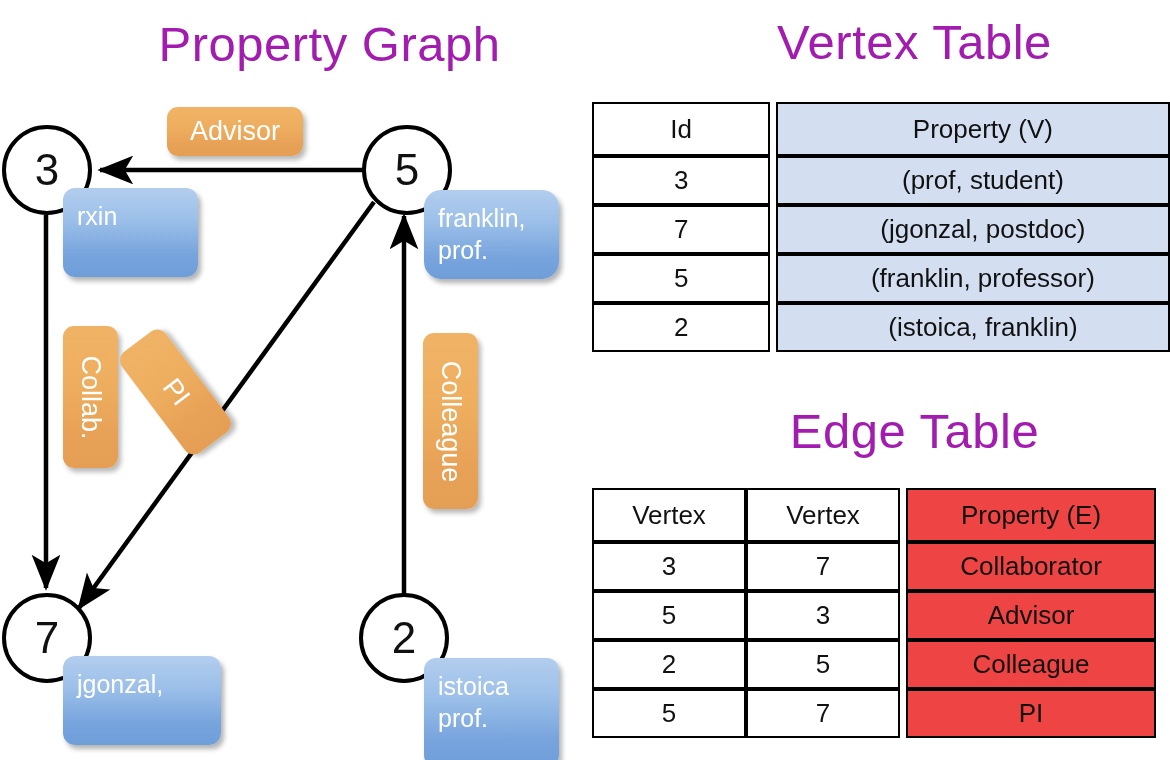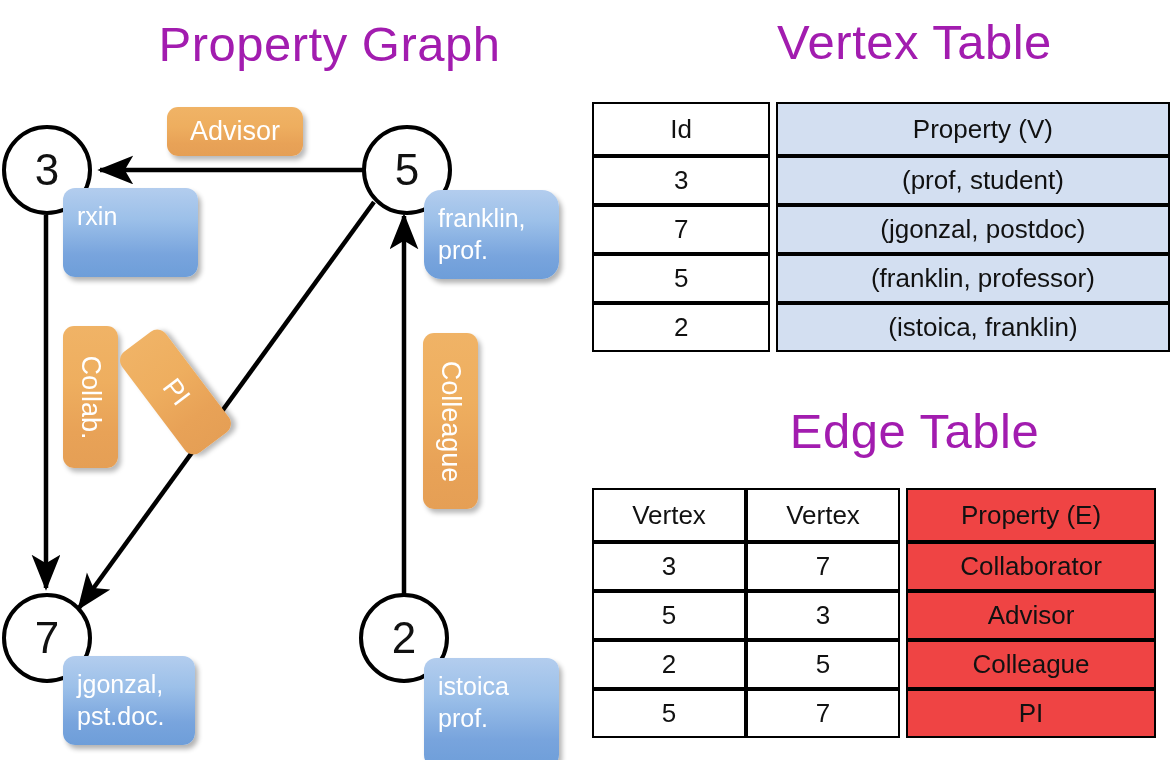--- a/index.html
+++ b/index.html
@@ -75,21 +75,21 @@
     color: #ffffff;
     font-size: 25px;
     font-weight: 400;
     line-height: 1.28;
     padding: 12px 0 12px 14px;
     box-sizing: border-box;
     z-index: 4;
   }
   #prop-box-3 { left: 63px;  top: 188px; width: 135px; height: 89px; }
   #prop-box-5 { left: 424px; top: 190px; width: 135px; height: 89px; border-radius: 17px; }
-  #prop-box-7 { left: 63px;  top: 656px; width: 132px; height: 89px; }
+  #prop-box-7 { left: 63px;  top: 656px; width: 158px; height: 89px; }
   #prop-box-2 { left: 424px; top: 658px; width: 135px; height: 109px; }
 
   
   .edge-label {
     position: absolute;
     border-radius: 11px;
     background: linear-gradient(to bottom, #f0b366 0%, #eeae5f 40%, #e8a257 75%, #e59f55 100%);
     box-shadow: 3px 4px 5px rgba(0,0,0,0.28);
     color: #ffffff;
     font-size: 27px;
@@ -208,21 +208,20 @@
 
   <div class="prop-box" id="prop-box-3">
     <div>rxin</div>
   </div>
   <div class="prop-box" id="prop-box-5">
     <div>franklin,</div>
     <div>prof.</div>
   </div>
   <div class="prop-box" id="prop-box-7">
     <div>jgonzal,</div>
-    <div>pst.doc.</div>
   </div>
   <div class="prop-box" id="prop-box-2">
     <div>istoica</div>
     <div>prof.</div>
   </div>
 
   <div class="edge-label" id="edge-label-advisor">
     <span>Advisor</span>
   </div>
   <div class="edge-label" id="edge-label-collab">

